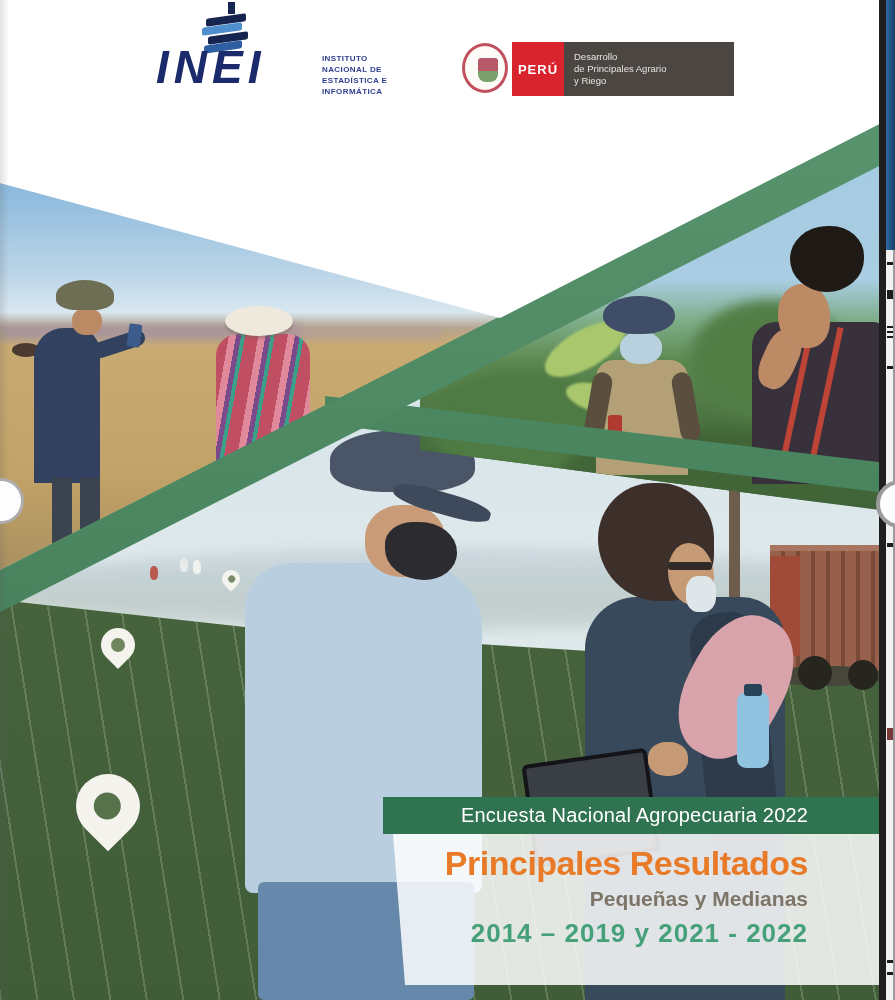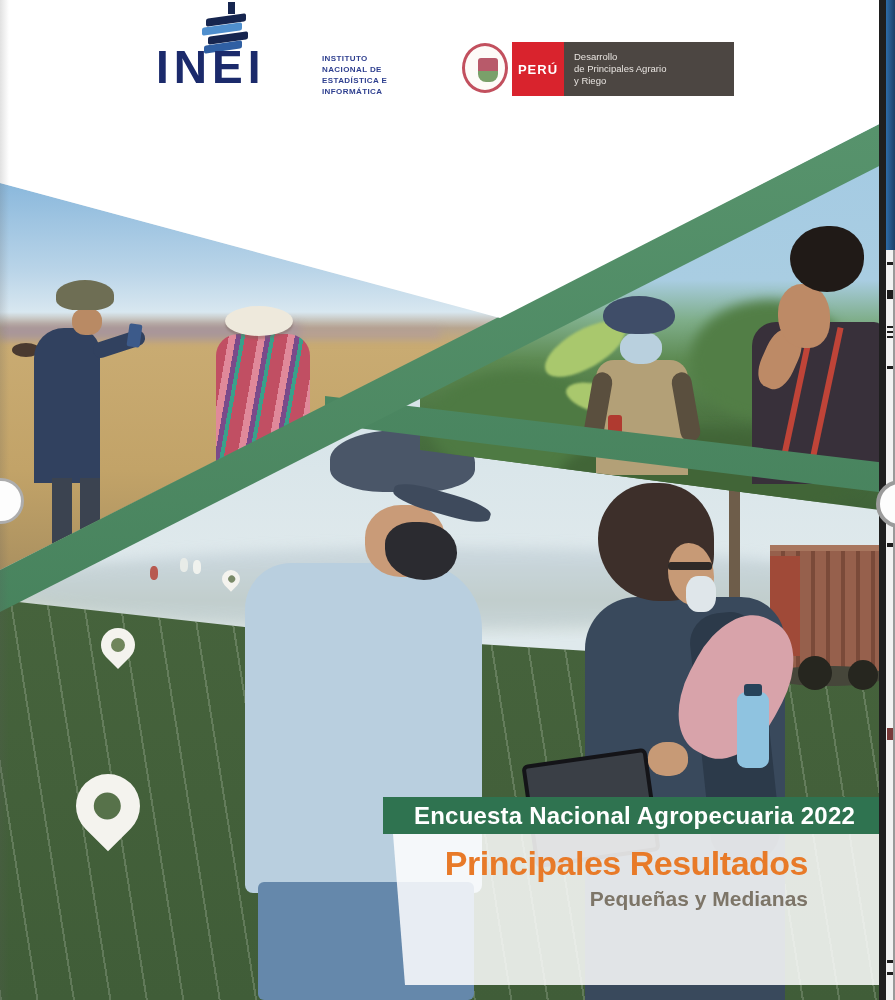--- a/index.html
+++ b/index.html
@@ -94,36 +94,36 @@
 
   
   .inei{position:absolute;left:150px;top:0;width:260px;height:105px;}
   .flag{position:absolute;left:50px;top:2px;width:52px;height:46px;}
   .flag-nub{position:absolute;left:28px;top:0;width:7px;height:12px;background:#16254f;}
   .flag-bar{position:absolute;height:8px;border-radius:2px;transform:skewY(-8deg);}
   .fb1{left:6px;top:14px;width:40px;background:#16254f;}
   .fb2{left:2px;top:23px;width:40px;background:#4f8fce;}
   .fb3{left:8px;top:32px;width:40px;background:#16254f;}
   .fb4{left:4px;top:41px;width:38px;background:#2f5fa3;}
-  .inei-word{position:absolute;left:6px;top:40px;font-size:46px;font-weight:bold;color:#1b2a6b;letter-spacing:5px;}
+  .inei-word{position:absolute;left:6px;top:40px;font-size:46px;font-weight:bold;color:#1b2a6b;letter-spacing:5px;font-style:italic;}
   .inei-tag{position:absolute;left:172px;top:53px;font-size:8px;font-weight:bold;color:#2e3f8f;line-height:11px;letter-spacing:.4px;}
 
   
   .midagri{position:absolute;left:462px;top:42px;height:54px;}
   .escudo{position:absolute;left:0;top:1px;width:46px;height:50px;background:#fdfbf8;border:3px solid #c2505e;border-radius:50%;box-sizing:border-box;}
   .escudo-shield{position:absolute;left:13px;top:12px;width:20px;height:24px;border-radius:3px 3px 8px 8px;
     background:linear-gradient(180deg,#b85a6a 0 55%,#7aa06a 55% 100%);}
   .peru-box{position:absolute;left:50px;top:0;width:52px;height:54px;background:#d9232d;color:#fff;
     font-size:13px;font-weight:bold;letter-spacing:1px;display:flex;align-items:center;justify-content:center;}
   .min-box{position:absolute;left:102px;top:0;width:170px;height:54px;background:#4c4642;color:#e8e4e0;
     font-size:9.5px;line-height:12px;padding:9px 0 0 10px;box-sizing:border-box;}
 
   
   .banner{position:absolute;left:383px;top:797px;width:503px;height:37px;background:#2f7350;
-    color:#fff;font-size:24px;font-weight:bold;text-align:center;line-height:37px;white-space:nowrap;letter-spacing:.2px;}
+    color:#fff;font-size:20px;font-weight:normal;text-align:center;line-height:37px;white-space:nowrap;letter-spacing:.2px;}
   .panel{position:absolute;left:383px;top:834px;width:503px;height:151px;background:rgba(255,255,255,.85);
     clip-path:polygon(10px 0,503px 0,503px 151px,22px 151px);text-align:right;box-sizing:border-box;padding:6px 78px 0 0;}
   .panel .title{font-size:34px;font-weight:bold;color:#e87a28;letter-spacing:-.5px;white-space:nowrap;margin-top:4px;}
   .panel .sub{font-size:21px;font-weight:bold;color:#7d7568;line-height:32px;white-space:nowrap;}
   .panel .period{font-size:26px;font-weight:bold;color:#46a07a;letter-spacing:1px;white-space:nowrap;margin-top:3px;}
 
   
   .left-shade{position:absolute;left:0;top:0;width:9px;height:1000px;z-index:25;
     background:linear-gradient(90deg,rgba(90,90,90,.18),rgba(90,90,90,0));}
   .edge-line{position:absolute;left:879px;top:0;width:7px;height:1000px;background:#1f1f1f;z-index:26;}
@@ -249,20 +249,21 @@
       <div>Desarrollo</div>
       <div>de Principales Agrario</div>
       <div>y Riego</div>
     </div>
   </div>
 
   <div class="banner">Encuesta Nacional Agropecuaria 2022</div>
   <div class="panel">
     <div class="title">Principales Resultados</div>
     <div class="sub">Pequeñas y Medianas</div>
+    <div class="period">2014 – 2019 y 2021 - 2022</div>
   </div>
 
   <div class="left-shade"></div>
   <div class="edge-line"></div>
   <div class="next-strip">
     <div class="np-blue"></div>
     <div class="tick" style="top:262px;height:3px;"></div>
     <div class="tick" style="top:290px;height:9px;"></div>
     <div class="tick" style="top:326px;height:2px;"></div>
     <div class="tick" style="top:331px;height:2px;"></div>

